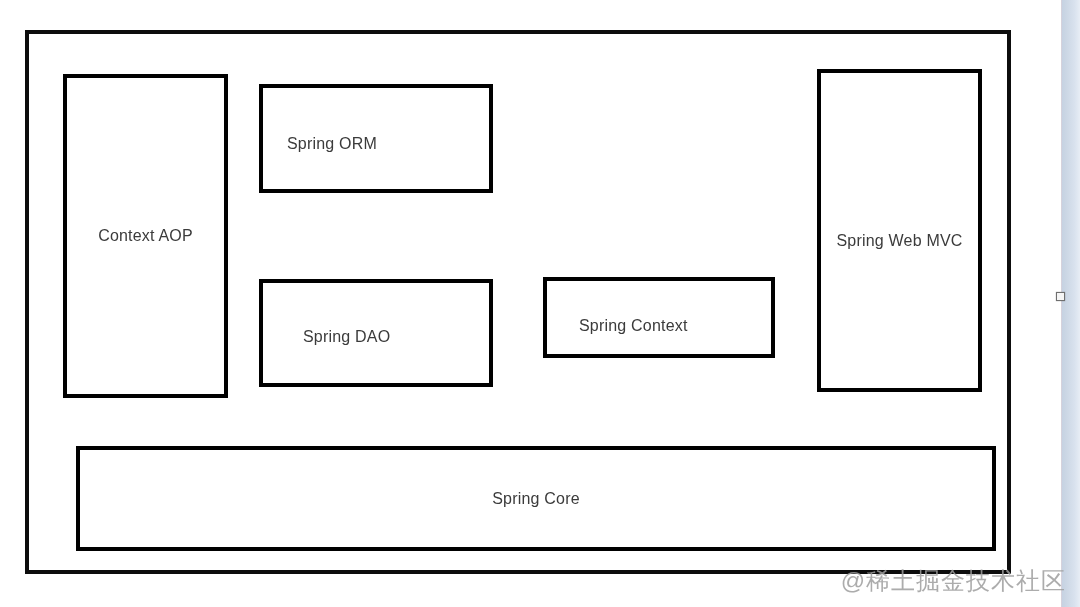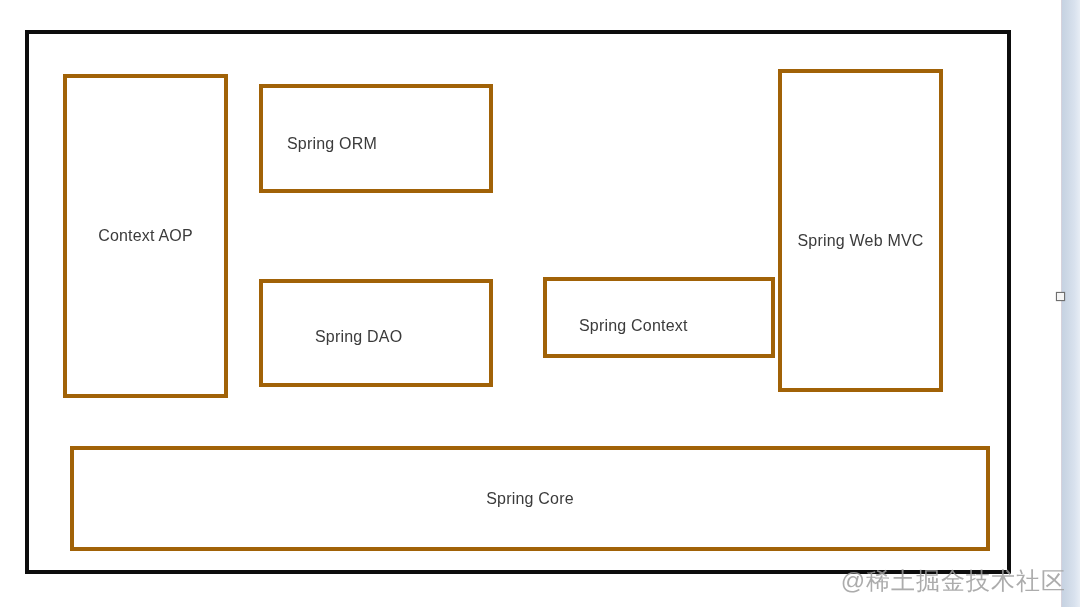--- a/index.html
+++ b/index.html
@@ -24,44 +24,44 @@
     top: 30px;
     width: 986px;
     height: 544px;
     border: 4px solid #0d0d0d;
     box-sizing: border-box;
     background: #ffffff;
   }
   
   .box {
     position: absolute;
-    border: 4px solid #a16207;
+    border: 4px solid #000000;
     box-sizing: border-box;
     background: #ffffff;
     display: flex;
     align-items: center;
     color: #3b3b3b;
     font-size: 16px;
     letter-spacing: 0.2px;
   }
   .box .label {
     white-space: nowrap;
   }
   .box-aop        { left: 63px;  top: 74px;  width: 165px; height: 324px; justify-content: center; }
   .box-orm        { left: 259px; top: 84px;  width: 234px; height: 109px; padding-left: 24px; }
   .box-orm .label { transform: translateY(5px); }
   .box-web        { left: 529px; top: 81px;  width: 231px; height: 110px; padding-left: 28px; }
   .box-web .label { transform: translateY(2px); }
-  .box-webmvc     { left: 778px; top: 69px;  width: 165px; height: 323px; justify-content: center; }
+  .box-webmvc     { left: 817px; top: 69px;  width: 165px; height: 323px; justify-content: center; }
   .box-webmvc .label { transform: translateY(10px); }
-  .box-dao        { left: 259px; top: 279px; width: 234px; height: 108px; padding-left: 52px; }
+  .box-dao        { left: 259px; top: 279px; width: 234px; height: 108px; padding-left: 40px; }
   .box-dao .label { transform: translateY(4px); }
   .box-context    { left: 543px; top: 277px; width: 232px; height: 81px; padding-left: 32px; }
   .box-context .label { transform: translateY(8px); }
-  .box-core       { left: 70px;  top: 446px; width: 920px; height: 105px; justify-content: center; }
+  .box-core       { left: 76px;  top: 446px; width: 920px; height: 105px; justify-content: center; }
 
   
   .page-edge {
     position: absolute;
     right: 0;
     top: 0;
     width: 18px;
     height: 607px;
     background: linear-gradient(to right, #c6d2e2 0%, #ccd7e5 25%, #d9e2ee 70%, #e7edf5 100%);
     border-left: 1px solid #d6d2dc;

